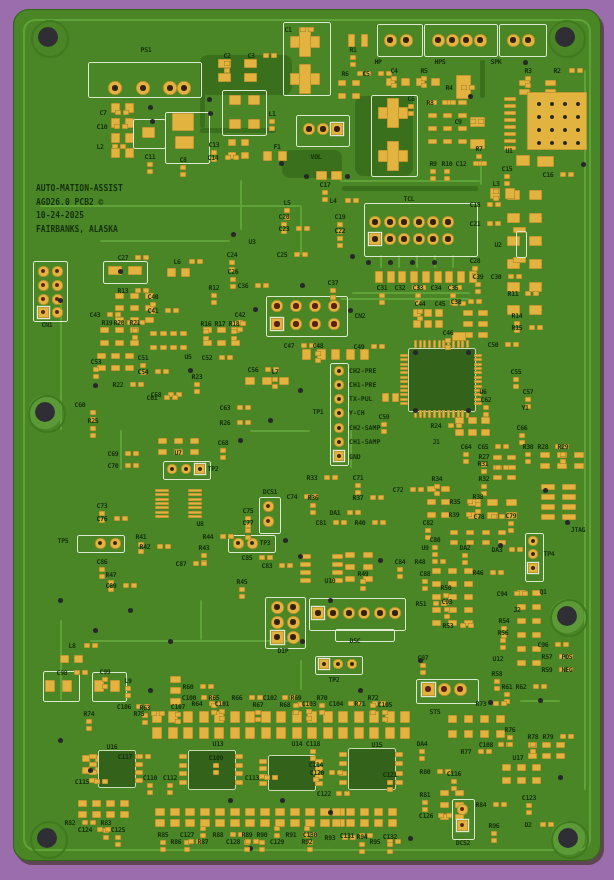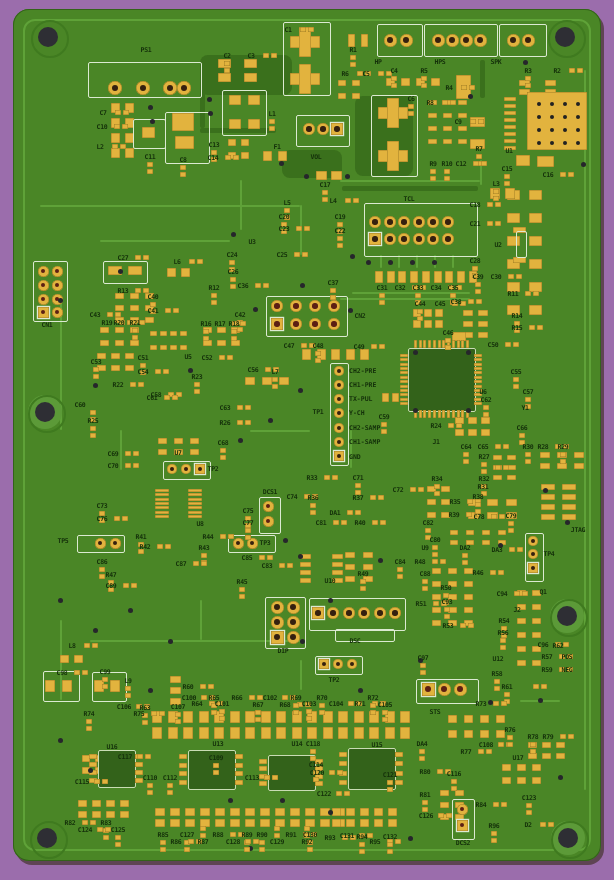--- a/index.html
+++ b/index.html
@@ -1483,21 +1483,21 @@
       <div class="lbl" style="left: 486px; top: 400px;">C62</div>
       <div class="lbl" style="left: 528px; top: 392px;">C57</div>
       <div class="lbl" style="left: 525px; top: 408px;">Y1</div>
       <div class="lbl" style="left: 522px; top: 428px;">C66</div>
       <div class="lbl" style="left: 466px; top: 447px;">C64</div>
       <div class="lbl" style="left: 483px; top: 447px;">C65</div>
       <div class="lbl" style="left: 528px; top: 447px;">R30</div>
       <div class="lbl" style="left: 543px; top: 447px;">R28</div>
       <div class="lbl" style="left: 563px; top: 447px;">R29</div>
       <div class="lbl" style="left: 484px; top: 457px;">R27</div>
-      <div class="lbl" style="left: 483px; top: 487px;">R31</div>
+      <div class="lbl" style="left: 483px; top: 464px;">R31</div>
       <div class="lbl" style="left: 484px; top: 479px;">R32</div>
       <div class="lbl" style="left: 312px; top: 478px;">R33</div>
       <div class="lbl" style="left: 358px; top: 478px;">C71</div>
       <div class="lbl" style="left: 313px; top: 498px;">R36</div>
       <div class="lbl" style="left: 358px; top: 498px;">R37</div>
       <div class="lbl" style="left: 335px; top: 513px;">DA1</div>
       <div class="lbl" style="left: 321px; top: 523px;">C81</div>
       <div class="lbl" style="left: 360px; top: 523px;">R40</div>
       <div class="lbl" style="left: 398px; top: 490px;">C72</div>
       <div class="lbl" style="left: 437px; top: 479px;">R34</div>
@@ -1550,21 +1550,21 @@
       <div class="lbl" style="left: 503px; top: 633px;">R56</div>
       <div class="lbl" style="left: 543px; top: 645px;">C96</div>
       <div class="lbl" style="left: 423px; top: 658px;">C97</div>
       <div class="lbl" style="left: 547px; top: 657px;">R57</div>
       <div class="lbl" style="left: 567px; top: 657px;">POS</div>
       <div class="lbl" style="left: 547px; top: 670px;">R59</div>
       <div class="lbl" style="left: 567px; top: 670px;">NEG</div>
       <div class="lbl" style="left: 498px; top: 659px;">U12</div>
       <div class="lbl" style="left: 497px; top: 674px;">R58</div>
       <div class="lbl" style="left: 507px; top: 687px;">R61</div>
-      <div class="lbl" style="left: 521px; top: 646px; margin-left: 37px;">R62</div>
+      <div class="lbl" style="left: 521px; top: 687px;">R62</div>
       <div class="lbl" style="left: 481px; top: 704px;">R73</div>
       <div class="lbl" style="left: 355px; top: 641px;">DSC</div>
       <div class="lbl" style="left: 283px; top: 651px;">DIP</div>
       <div class="lbl" style="left: 334px; top: 680px;">TP2</div>
       <div class="lbl" style="left: 435px; top: 712px;">STS</div>
       <div class="lbl" style="left: 72px; top: 646px;">L8</div>
       <div class="lbl" style="left: 62px; top: 673px;">C98</div>
       <div class="lbl" style="left: 105px; top: 672px;">C99</div>
       <div class="lbl" style="left: 128px; top: 681px;">L9</div>
       <div class="lbl" style="left: 188px; top: 687px;">R60</div>
@@ -1641,13 +1641,17 @@
       <div class="lbl" style="left: 463px; top: 843px;">DCS2</div>
       <div class="lbl" style="left: 390px; top: 775px;">C121</div>
       <div class="sig" style="left: 349px; top: 371px;">CH2-PRE</div>
       <div class="sig" style="left: 349px; top: 385px;">CH1-PRE</div>
       <div class="sig" style="left: 349px; top: 399px;">TX-PUL</div>
       <div class="sig" style="left: 349px; top: 413px;">Y-CH</div>
       <div class="sig" style="left: 349px; top: 428px;">CH2-SAMP</div>
       <div class="sig" style="left: 349px; top: 442px;">CH1-SAMP</div>
       <div class="sig" style="left: 349px; top: 457px;">GND</div>
     </div>
+  <div id="title-block"><span>AUTO-MATION-ASSIST</span>
+<span>AGD26.0 PCB2 ©</span>
+<span>10-24-2025</span>
+<span>FAIRBANKS, ALASKA</span></div>
 </div>
 
 </body></html>

